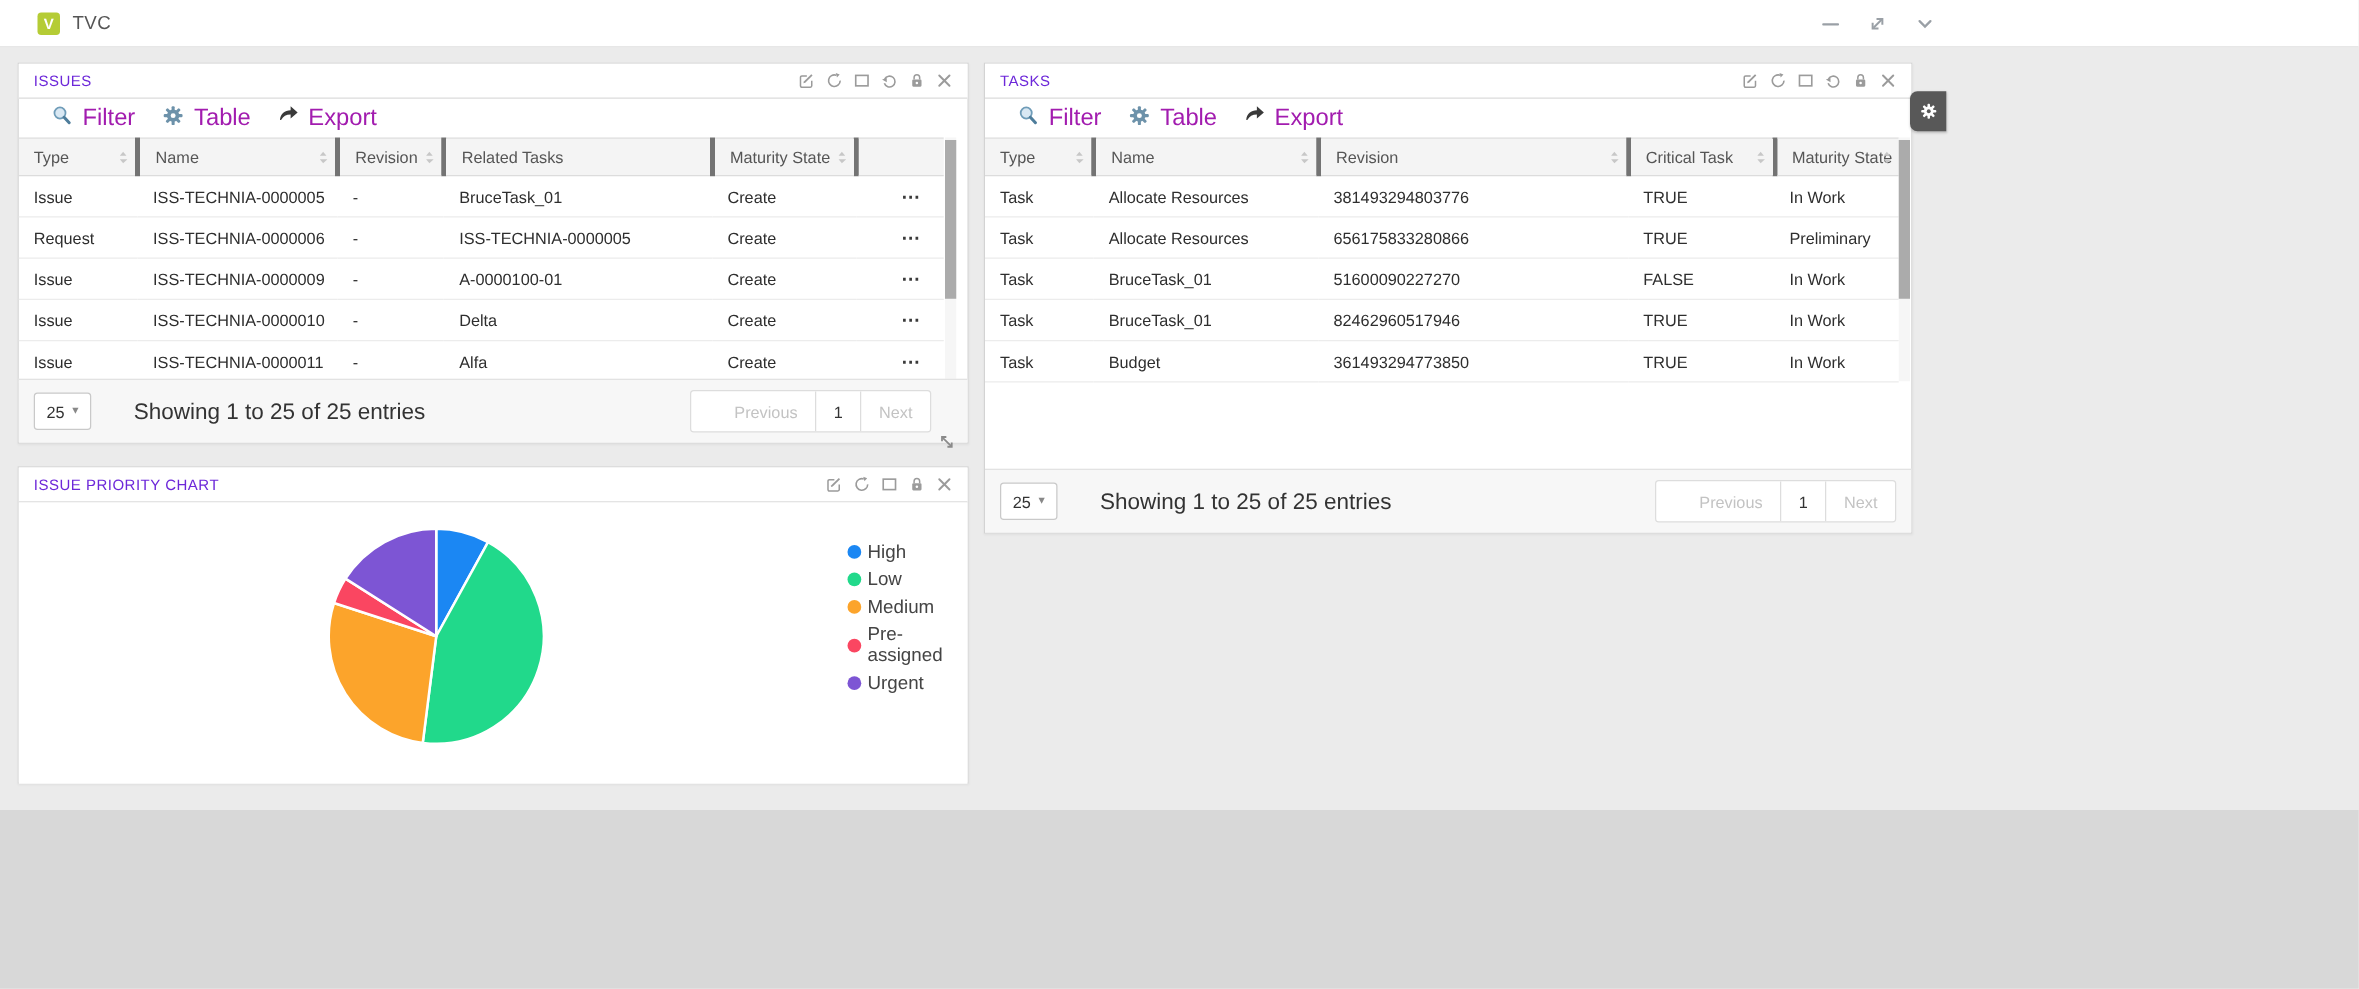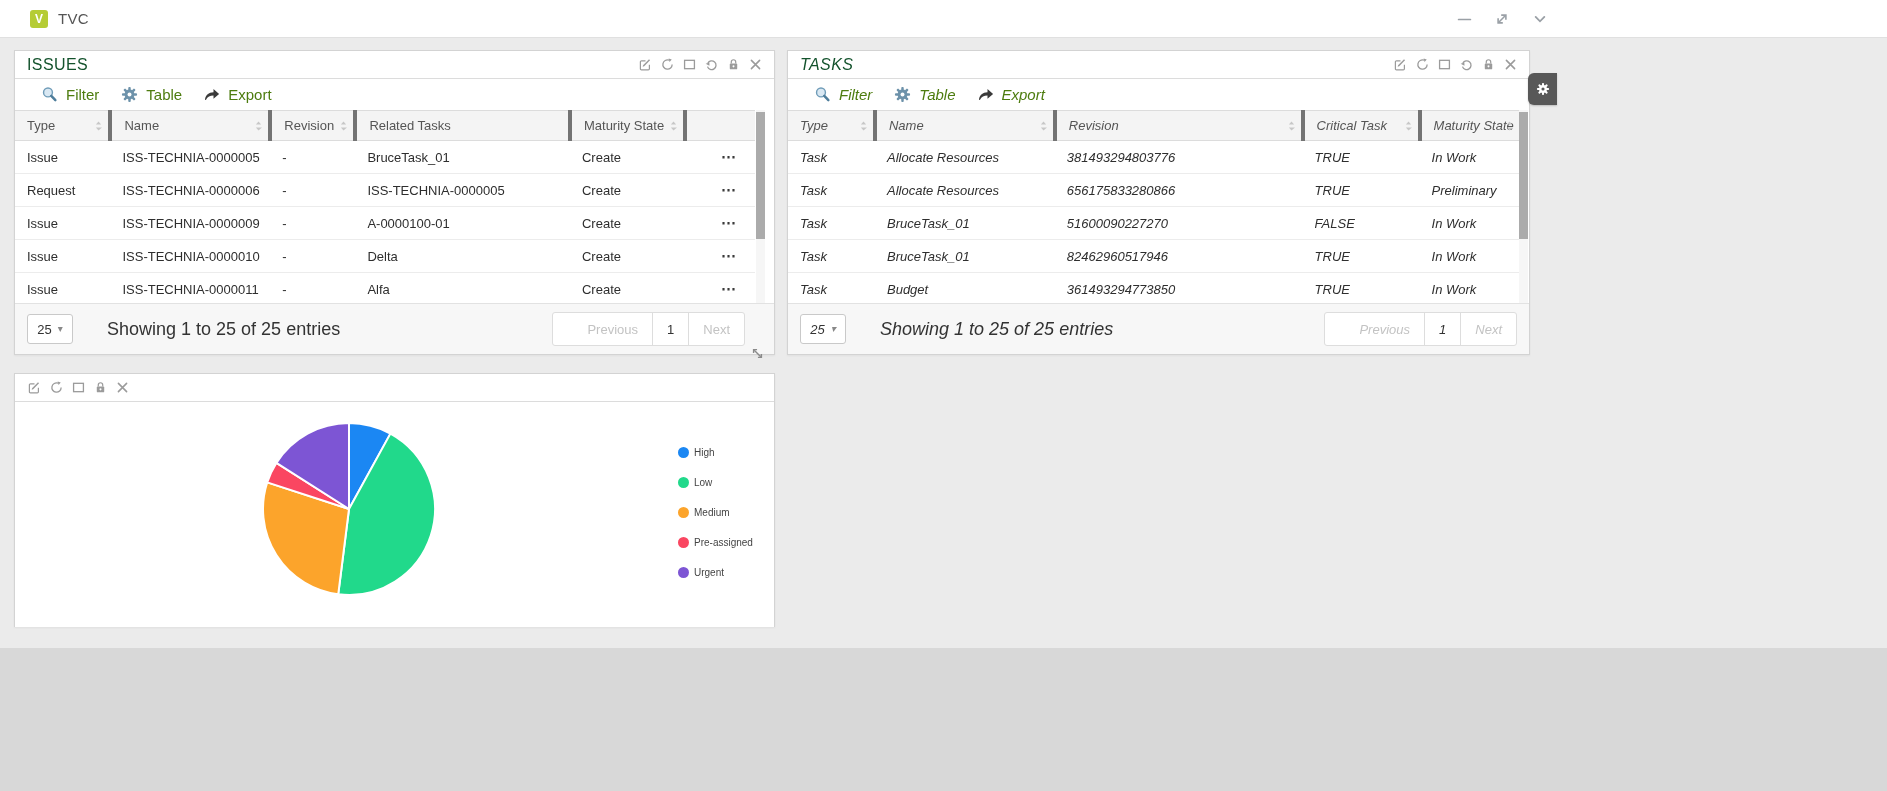--- a/index.html
+++ b/index.html
@@ -13,32 +13,32 @@
           font-size:12px; display:flex; align-items:center; justify-content:center; }
   .app-title { margin-left:10px; font-size:15px; color:#555; letter-spacing:.3px; }
   .win-controls { position:absolute; right:339px; top:0; height:38px; display:flex; align-items:center; gap:22px; color:#9aa0a6; }
   .win-controls .hd-ic { width:16px; height:16px; }
 
   #bottom-strip { position:absolute; left:0; top:648px; width:100%; height:143px; background:#d8d8d8; }
 
   
   .panel { position:absolute; background:#fff; border:1px solid #d3d3d3; box-shadow:0 1px 2px rgba(0,0,0,.05); }
   #panel-issues { left:14px; top:50px;  width:761px; height:305px; }
-  #panel-tasks  { left:787px; top:50px; width:743px; height:305px;font-style:italic; }
+  #panel-tasks  { left:787px; top:50px; width:743px; height:377px; }
   #panel-chart  { left:14px; top:373px; width:761px; height:254px; }
 
   .panel-header { height:28px; display:flex; align-items:center; padding:0 12px;
                   border-bottom:1px solid #dcdcdc; background:#fff; }
-  .panel-title { flex:1; font-size:16px; color:#14532d; letter-spacing:.4px; }
+  .panel-title { flex:1; font-size:12px; color:#6d28d9; letter-spacing:.4px; }
   .hd-icons { display:flex; align-items:center; gap:8px; color:#9b9b9b; }
   .hd-ic { display:inline-flex; align-items:center; justify-content:center; width:14px; height:14px; cursor:pointer; }
   .hd-ic svg { display:block; }
 
   .toolbar { height:31px; display:flex; align-items:center; padding-left:26px; gap:22px; }
-  .tb-item { display:inline-flex; align-items:center; gap:8px; font-size:15px; color:#4d7c0f; cursor:pointer; }
+  .tb-item { display:inline-flex; gap:8px; font-size:19px; color:#a21caf; cursor:pointer; }
   .tb-ic { display:inline-flex; }
 
   
   .table-wrap { position:relative; }
   #panel-issues .table-wrap { padding-right:19px; }
   #panel-tasks  .table-wrap { padding-right:10px; }
   table { width:100%; border-collapse:collapse; table-layout:fixed; font-size:13px; color:#2e2e2e; }
   thead th { background:#f4f4f4; border-top:1px solid #dcdcdc; border-bottom:1px solid #dcdcdc;
              height:30px; text-align:left; font-weight:400; color:#555; padding:0 12px; position:relative;
              white-space:nowrap; overflow:hidden; }
@@ -78,21 +78,21 @@
   #panel-issues .pagination { margin-right:17px; }
   .page-btn { display:flex; align-items:center; padding:0 14px; font-size:13px; cursor:pointer; }
   .page-btn.muted { color:#c3c3c3; }
   .page-btn.current { color:#333; border-left:1px solid #ddd; border-right:1px solid #ddd; }
   .resize-grip { position:absolute; right:10px; bottom:-6px; width:13px; height:13px; cursor:nwse-resize; line-height:0; }
 
   
   .chart-body { position:relative; height:225px; background:#fff; }
   .pie-svg { position:absolute; left:246px; top:19px; }
   .legend { position:absolute; left:663px; top:31px; display:flex; flex-direction:column; gap:5px; }
-  .legend-item { display:flex; align-items:center; gap:5px; font-size:10px; color:#444; cursor:pointer;margin-top:14px; }
+  .legend-item { display:flex; align-items:center; gap:5px; font-size:15px; color:#444; cursor:pointer; }
   .legend-swatch { width:11px; height:11px; border-radius:50%; flex:none; }
 
   
   #settings-tab { position:absolute; left:1528px; top:73px; width:29px; height:32px; background:#585858;
                   border-radius:6px 0 0 6px; display:flex; align-items:center; justify-content:center;
                   cursor:pointer; z-index:6; box-shadow:0 1px 2px rgba(0,0,0,.2); }
 </style>
 </head>
 <body>
 
@@ -456,20 +456,21 @@
           <rect x="7.7" y="1.2" width="2.6" height="15.6" rx="1" transform="rotate(135 9 9)"></rect>
           <circle cx="9" cy="9" r="5"></circle>
         </g>
         <circle cx="9" cy="9" r="2" fill="#585858"></circle>
       </svg>
   </span>
 </div>
 
 <div class="panel" id="panel-chart">
   <div class="panel-header">
+    <span class="panel-title">ISSUE PRIORITY CHART</span>
     <div class="hd-icons">
         <span class="hd-ic">
           <svg width="13" height="13" viewBox="0 0 14 14">
             <path d="M11.2 7.2v4.3c0 .7-.5 1.2-1.2 1.2H2.7c-.7 0-1.2-.5-1.2-1.2V4.2c0-.7.5-1.2 1.2-1.2H7" fill="none" stroke="currentColor" stroke-width="1.3"></path>
             <path d="M5.6 8.9l-1.6.4.4-1.6 6.4-6.3 1.1 1.1z" fill="currentColor"></path>
           </svg>
         </span>
         <span class="hd-ic">
           <svg width="13" height="13" viewBox="0 0 14 14">
             <path d="M12 7A5 5 0 1 1 8.6 2.3" fill="none" stroke="currentColor" stroke-width="1.4"></path>

